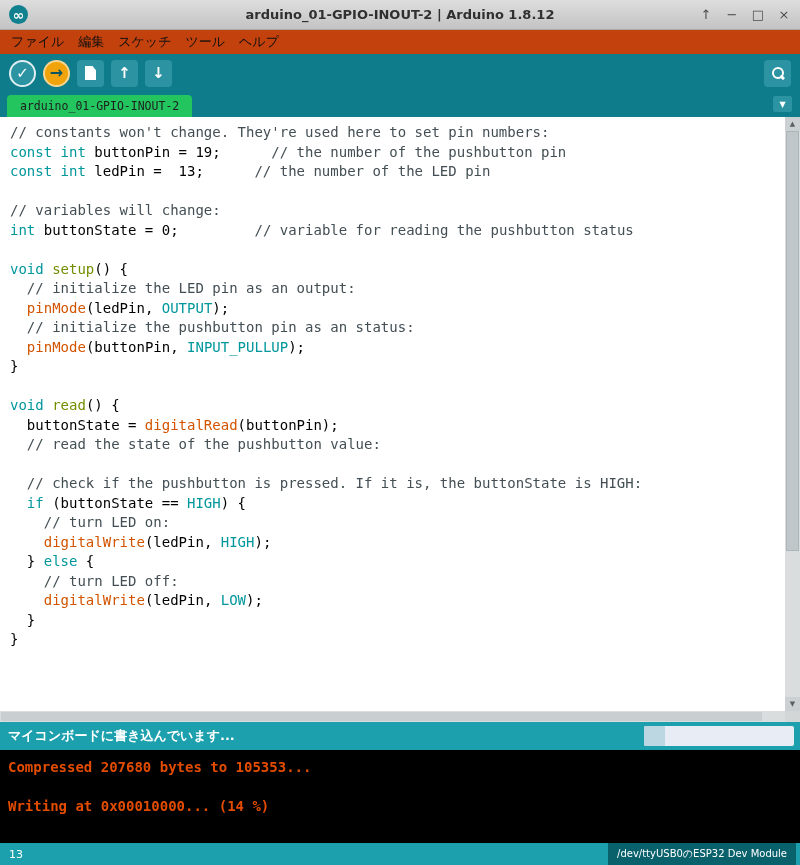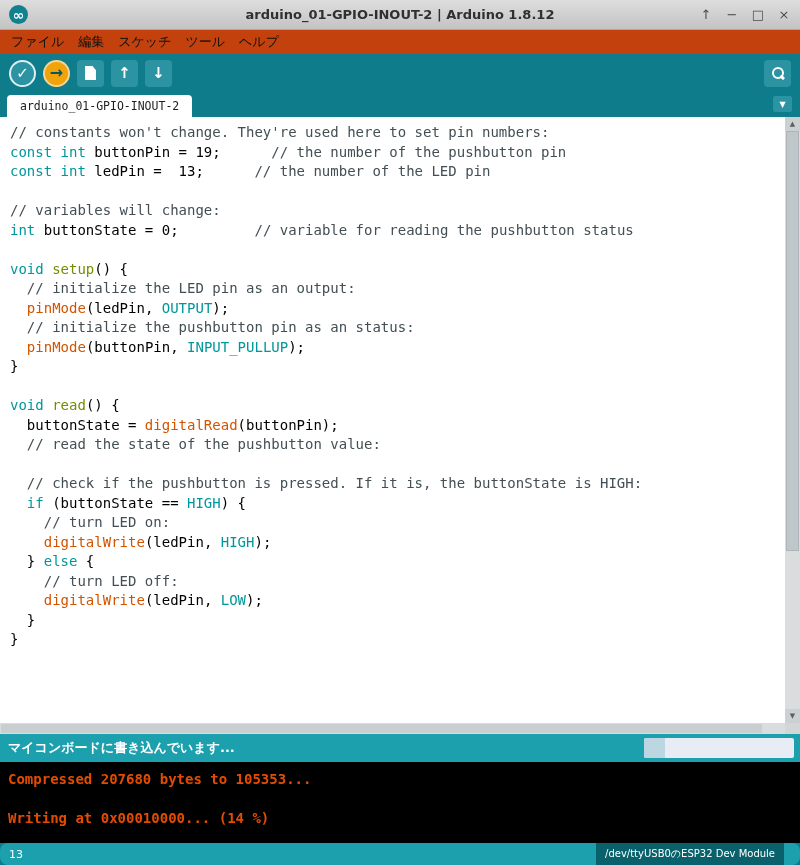--- a/index.html
+++ b/index.html
@@ -31,21 +31,21 @@
   .tbtn.upload { background:var(--upload-active,#F0A30A); border-color:rgba(255,255,255,0.55); }
   .tbtn.upload .glyph { color:#0B5560; font-size:16px; }
   .doc-icon { width:11px; height:14px; background:#fff; clip-path:polygon(0 0,68% 0,100% 30%,100% 100%,0 100%); }
   .monitor { margin-left:auto; }
   .mag-icon { position:relative; width:14px; height:14px; }
   .mag-icon::before { content:""; position:absolute; left:1px; top:1px; width:8px; height:8px; border:2px solid #fff; border-radius:50%; }
   .mag-icon::after { content:""; position:absolute; left:9px; top:10px; width:5px; height:2.5px; background:#fff; transform:rotate(45deg); border-radius:1px; }
 
   
   .tabstrip { height:25px; background:var(--teal-toolbar,#0E7C8B); display:flex; align-items:flex-end; padding:0 7px; position:relative; flex:0 0 auto; }
-  .tab { background:#ffffff; color:#1e1e1e; font-family:"DejaVu Sans Mono","Liberation Mono",monospace;
+  .tab { background:#22c55e; color:#1e1e1e; font-family:"DejaVu Sans Mono","Liberation Mono",monospace;
          font-size:11.5px; padding:4px 13px 4px; border-radius:4px 4px 0 0; cursor:pointer; }
   .tab-dropdown { position:absolute; right:8px; top:4px; width:19px; height:16px; border-radius:2px;
                   background:var(--teal-button,#2B93A1); color:#fff; font-size:8px;
                   display:flex; align-items:center; justify-content:center; cursor:pointer; }
 
   
   .editor { flex:1 1 auto; background:#fff; position:relative; overflow:hidden; }
   .code { position:absolute; top:6px; left:10px; right:20px; font-family:"DejaVu Sans Mono","Liberation Mono",monospace;
           font-size:14px; line-height:19.5px; }
   .code-line { white-space:pre; height:19.5px; }
@@ -63,29 +63,29 @@
   .hscroll .h-thumb { position:absolute; left:1px; top:1px; bottom:1px; width:97%; background:#C9CFD1; cursor:grab; }
   .scroll-corner { position:absolute; right:0; bottom:0; width:15px; height:11px; background:#D2D6D7; }
 
   
   .statusbar { height:28px; background:var(--teal-status,#1CA0AE); display:flex; align-items:center;
                padding:0 8px; color:#fff; font-size:13px; font-weight:600; position:relative; flex:0 0 auto; }
   .progress { position:absolute; right:6px; top:4px; width:150px; height:20px; background:#E7ECF5; border-radius:2px; overflow:hidden; }
   .progress-fill { height:100%; width:0; background:#BCD7E2; }
 
   
-  .console { height:81px; background:#000; padding:8px 8px 0; flex:0 0 auto;
+  .console { height:93px; background:#000; padding:8px 8px 0; flex:0 0 auto;
              font-family:"DejaVu Sans Mono","Liberation Mono",monospace; font-size:14px; font-weight:bold;
              color:var(--console-text,#E34C00); overflow:hidden; }
   .console-line { white-space:pre; line-height:19.5px; min-height:19.5px; }
 
   
   .footer { height:22px; background:var(--teal-status,#1CA0AE); display:flex; align-items:center;
-            color:#fff; font-size:11px; padding-left:9px; position:relative; flex:0 0 auto;border-radius:8px; }
-  .board { position:absolute; right:16px; top:0; bottom:0; background:var(--footer-port-bg,#09616C);
+            color:#fff; font-size:11px; padding-left:9px; position:relative; flex:0 0 auto; }
+  .board { position:absolute; right:4px; top:0; bottom:0; background:var(--footer-port-bg,#09616C);
            display:flex; align-items:center; padding:0 9px; font-size:10px; white-space:nowrap; }
 </style>
 </head>
 <body>
 
 <div class="window">
 
   <header class="titlebar">
     <span class="logo">∞</span>
     <span class="title">arduino_01-GPIO-INOUT-2 | Arduino 1.8.12</span>

